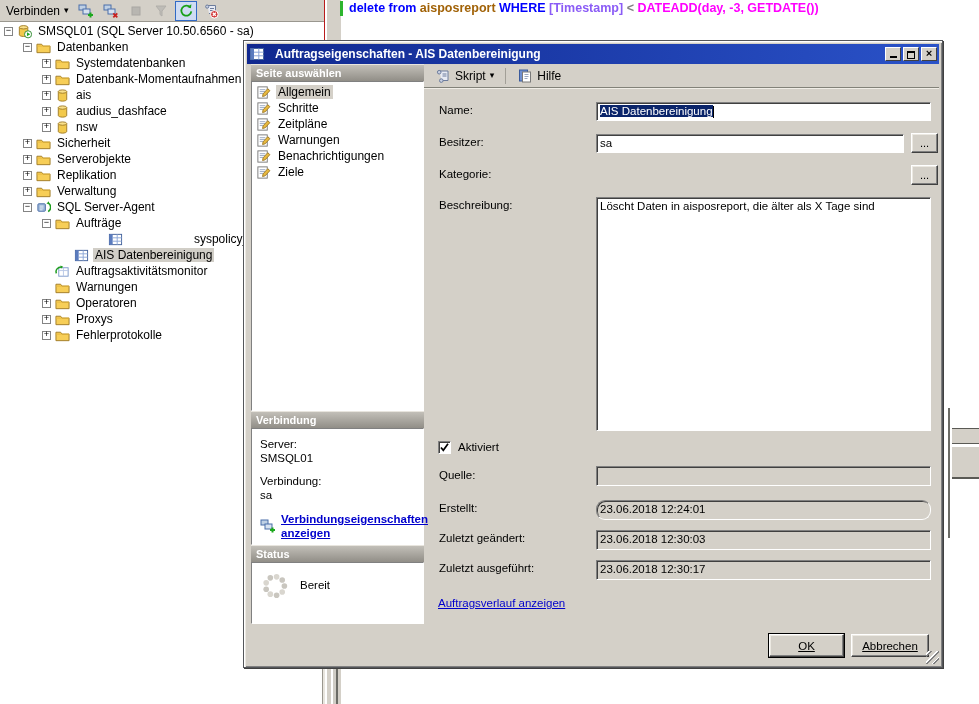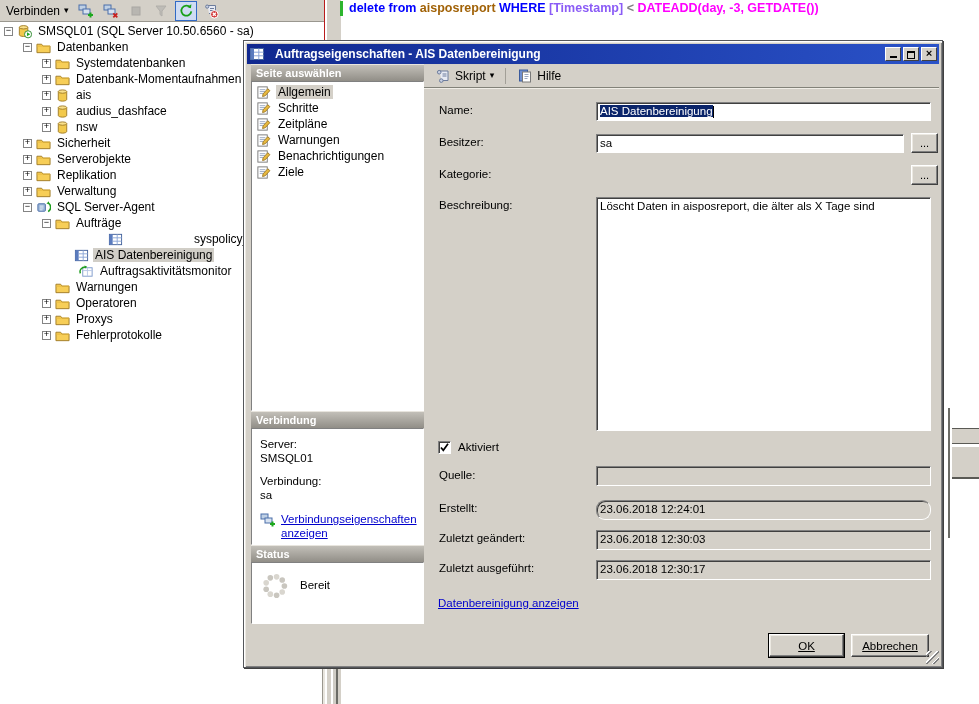--- a/index.html
+++ b/index.html
@@ -55,21 +55,21 @@
   .sect-header{position:absolute;left:7px;width:173px;height:17px;background:linear-gradient(#c2bfb8,#918e87);color:#fff;font-weight:bold;font-size:11px;padding:2px 0 0 5px;border-top:1px solid #e8e5de;}
   .panel-body{position:absolute;left:7px;width:173px;background:#fff;border:1px solid;border-color:#808080 #fff #fff #808080;}
   .pages{padding-top:3px;}
   .page-item{height:16px;display:flex;align-items:flex-start;padding-left:4px;gap:5px;white-space:nowrap;}
   .page-item .ic{width:15px;height:15px;}
   .page-label{padding:0 2px;}
   .page-item.sel .page-label{background:#d4d0c8;}
 
   .conn-body{padding:8px 6px 0 8px;font-size:11.5px;line-height:14px;}
   .conn-gap{height:9px;}
-  .conn-link-row{display:flex;gap:5px;margin-top:10px;align-items:flex-start;}
+  .conn-link-row{display:flex;gap:5px;margin-top:10px;align-items:center;font-weight:bold;}
   a.dlg-link{color:#0000cc;text-decoration:underline;font-size:11.5px;}
   .status-body{display:flex;align-items:flex-start;gap:10px;padding:8px 0 0 8px;font-size:11.5px;}
   .spinner{width:30px;height:30px;}
 
   .dlg-label{position:absolute;font-size:11.5px;white-space:nowrap;}
   .field{position:absolute;background:#fff;border:1px solid;border-color:#808080 #fff #fff #808080;box-shadow:inset 1px 1px 0 #404040;font-size:11.5px;padding:2px 3px;white-space:nowrap;overflow:hidden;}
   .field.disabled{background:#d4d0c8;}
   .sel-text{background:#0a246a;color:#fff;}
   .cursor{display:inline-block;width:1px;height:12px;background:#000;vertical-align:middle;}
   .dots-btn{position:absolute;width:27px;height:20px;background:#d4d0c8;border:1px solid;border-color:#fff #404040 #404040 #fff;box-shadow:inset -1px -1px 0 #808080,inset 1px 1px 0 #ece9e2;font-size:11px;line-height:8px;padding:0;}
@@ -296,21 +296,21 @@
           <span class="expander none"></span>
           <span class="ic">
             <svg viewBox="0 0 16 16">
               <rect x="1.5" y="2.5" width="13" height="11" fill="#fff" stroke="#44639C"></rect>
               <rect x="1.5" y="2.5" width="3.5" height="11" fill="#5A7BBE"></rect>
               <path d="M5 6.2h9.5M5 9.8h9.5M9.8 2.5v11" stroke="#8CA6D8"></path>
             </svg>
           </span>
           <span class="tree-label">AIS Datenbereinigung</span>
         </div>
-        <div class="tree-row" style="padding-left: 66px;">
+        <div class="tree-row" style="padding-left: 42px;">
           <span class="expander none"></span>
           <span class="ic">
             <svg viewBox="0 0 16 16">
               <rect x="4" y="4" width="10" height="9" fill="#fff" stroke="#7F9ACB"></rect>
               <path d="M4 7h10M9 4v9" stroke="#B9C8E6"></path>
               <path d="M1.5 10A5.5 5 0 0 1 7 3.2" fill="none" stroke="#1F9E1F" stroke-width="1.6"></path>
               <path d="M5.8 1.6l3 1.4-2.2 1.9z" fill="#1F9E1F"></path>
             </svg>
           </span>
           <span class="tree-label">Auftragsaktivitätsmonitor</span>
@@ -541,19 +541,19 @@
 
     <div class="dlg-label" style="left:195px;top:461px;">Erstellt:</div>
     <div class="field disabled" style="left:352px;top:459px;width:335px;height:20px;border-radius:9px;">23.06.2018 12:24:01</div>
 
     <div class="dlg-label" style="left:195px;top:491px;">Zuletzt geändert:</div>
     <div class="field disabled" style="left:352px;top:489px;width:335px;height:20px;">23.06.2018 12:30:03</div>
 
     <div class="dlg-label" style="left:195px;top:521px;">Zuletzt ausgeführt:</div>
     <div class="field disabled" style="left:352px;top:519px;width:335px;height:20px;">23.06.2018 12:30:17</div>
 
-    <a class="dlg-link" href="#" style="position:absolute;left:194px;top:556px;">Datenbereinigung anzeigen</a>
+    <a class="dlg-link" href="#" style="position:absolute;left:194px;top:556px;">Auftragsverlauf anzeigen</a>
 
     <button class="btn default" style="left:525px;top:593px;width:75px;">OK</button>
     <button class="btn" style="left:607px;top:593px;width:78px;">Abbrechen</button>
     <div class="grip"></div>
   </div>
 </div>
 
 </body></html>

